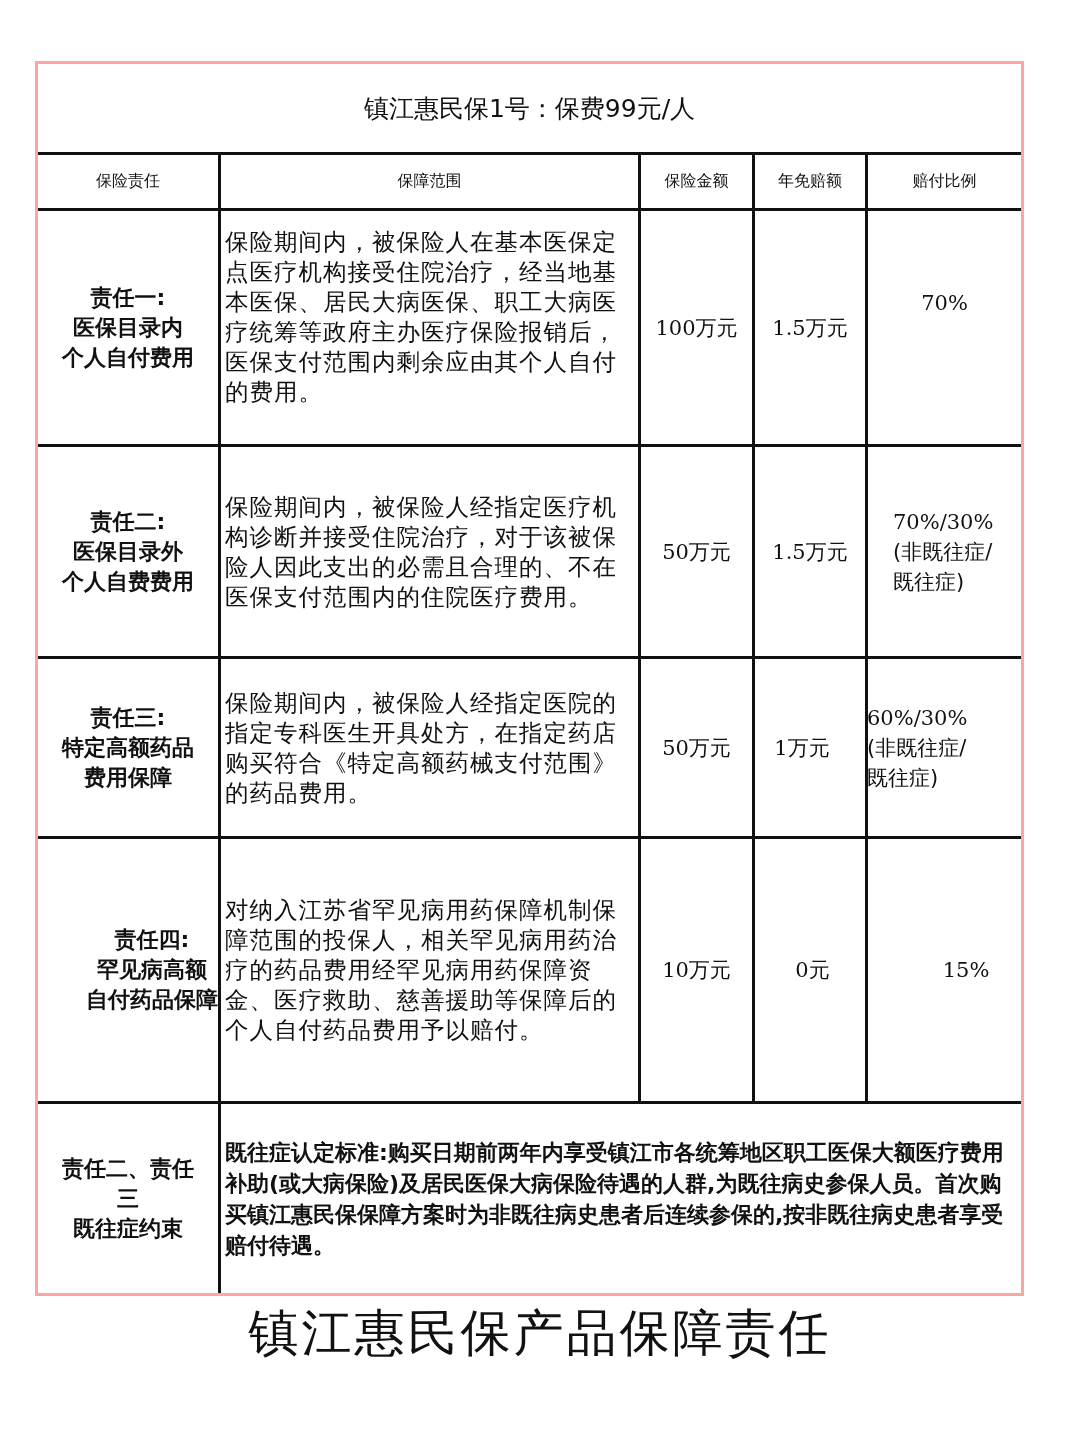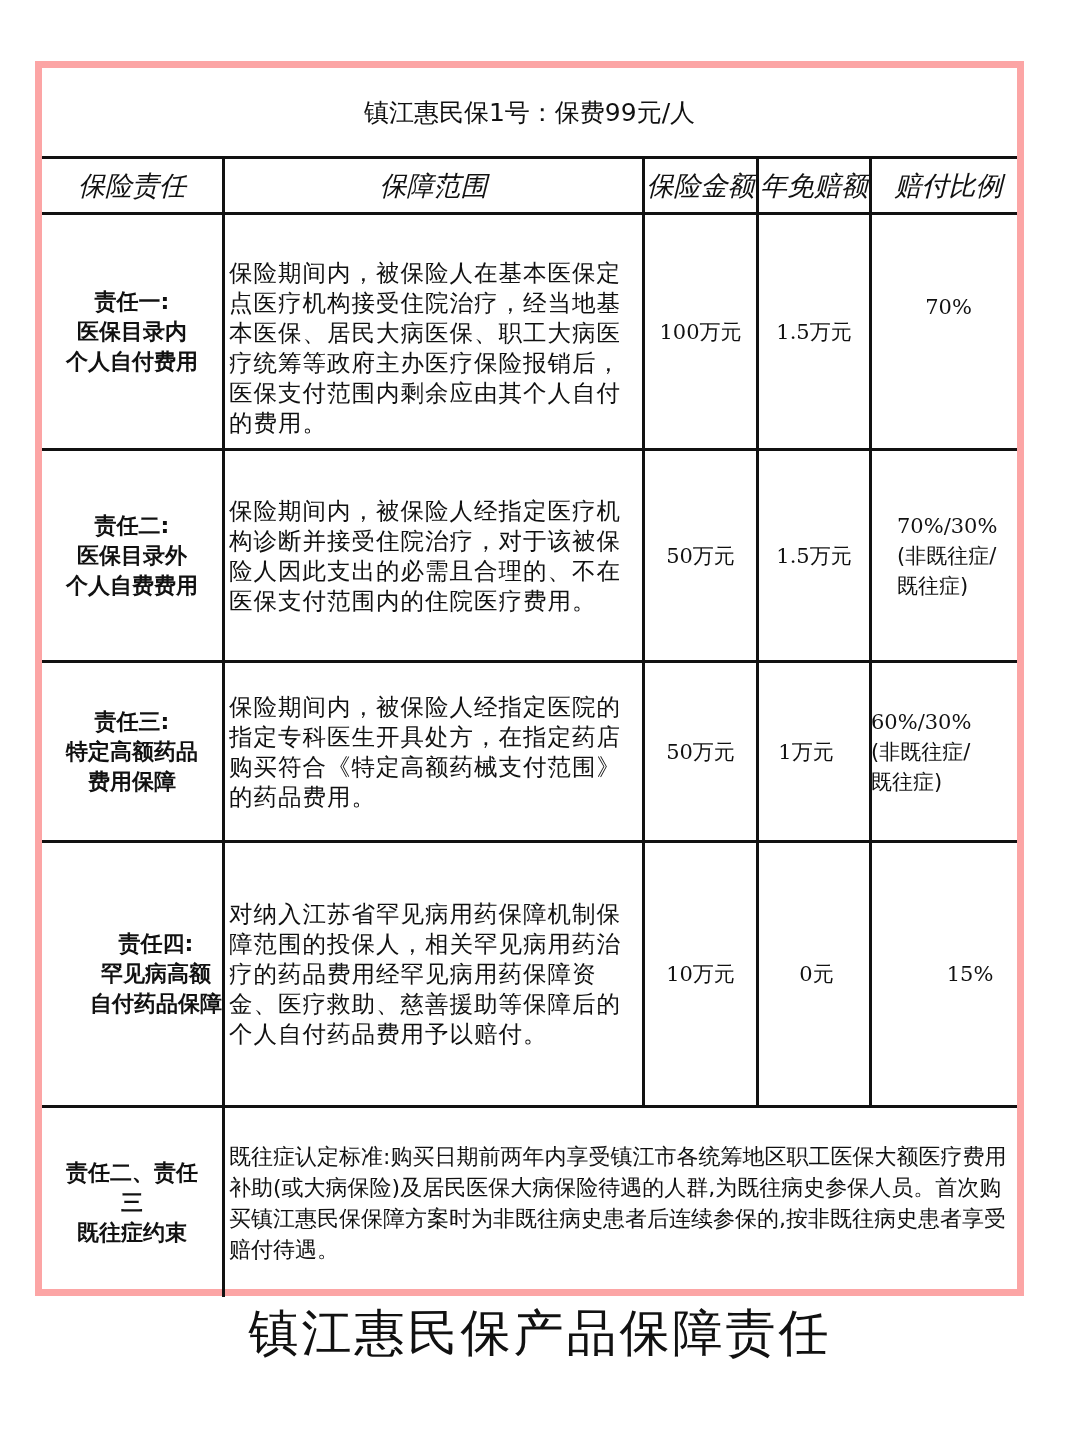--- a/index.html
+++ b/index.html
@@ -1,32 +1,32 @@
 <!DOCTYPE html>
 <html><head>
 <meta charset="utf-8">
 <style>
   html, body { margin:0; padding:0; background:#ffffff; }
   body { width:1080px; height:1440px; position:relative; overflow:hidden;
          font-family:"DejaVu Sans", "Liberation Sans", sans-serif; color:#111; }
   .tbl { position:absolute; left:35px; top:61px; width:989px; height:1235px;
-         border:7px solid #fca5a5; box-sizing:border-box; }
+         border:3px solid #fca5a5; box-sizing:border-box; }
   .title-row { position:absolute; left:0; top:0; right:0; height:88px;
                border-bottom:3px solid #111; display:flex; align-items:center; justify-content:center;
                font-size:25px; }
   .cell { position:absolute; box-sizing:border-box; display:flex; align-items:center; }
   .vline { position:absolute; width:3px; background:#111; }
   .hline { position:absolute; left:0; right:0; height:3px; background:#111; }
-  .hdr { justify-content:center; font-size:27px;font-style:italic; }
+  .hdr { justify-content:center; font-size:16px; }
   .resp { justify-content:center; text-align:center; font-weight:bold; font-size:22px; line-height:30px; }
   .scope { align-items:center; font-size:23.5px; line-height:30px; padding:0 4px 0 4px; letter-spacing:1px; }
   .num { justify-content:center; font-family:"DejaVu Serif","Liberation Serif",serif; font-size:21px; }
   .ratio { justify-content:flex-start; font-size:21px; line-height:30px; padding-left:25px; }
   .ratio .pct { font-family:"DejaVu Serif","Liberation Serif",serif; }
-  .note { font-size:22px; line-height:31px; padding:16px 4px; }
+  .note { font-size:22px; line-height:31px; padding:16px 4px;font-weight:bold; }
   .caption { position:absolute; left:0; width:1080px; top:1300px; text-align:center;
              font-size:50px; letter-spacing:3px; }
 </style>
 </head>
 <body>
 
 <div class="tbl">
   <div class="title-row">镇江惠民保1号：保费99元/人</div>
 
   <div class="vline" style="left:180px; top:88px; height:1141px;"></div>
@@ -46,21 +46,21 @@
   <div class="cell hdr" style="left:717px; top:91px; width:110px; height:53px;">年免赔额</div>
   <div class="cell hdr" style="left:830px; top:91px; width:153px; height:53px;">赔付比例</div>
 
   <div class="cell resp" style="left:0; top:147px; width:180px; height:233px;">
     <div>
         <div>责任一:</div>
         <div>医保目录内</div>
         <div>个人自付费用</div>
       </div>
   </div>
-  <div class="cell scope" style="left:183px; top:163px; width:417px; height:233px;border-radius:23px;">保险期间内，被保险人在基本医保定点医疗机构接受住院治疗，经当地基本医保、居民大病医保、职工大病医疗统筹等政府主办医疗保险报销后，医保支付范围内剩余应由其个人自付的费用。</div>
+  <div class="cell scope" style="left:183px; top:136px; width:417px; height:233px;border-radius:23px;">保险期间内，被保险人在基本医保定点医疗机构接受住院治疗，经当地基本医保、居民大病医保、职工大病医疗统筹等政府主办医疗保险报销后，医保支付范围内剩余应由其个人自付的费用。</div>
   <div class="cell num" style="left:603px; top:147px; width:111px; height:233px;">100万元</div>
   <div class="cell num" style="left:717px; top:147px; width:110px; height:233px;">1.5万元</div>
   <div class="cell num" style="left:830px; top:147px; width:153px; height:184px;">70%</div>
 
   <div class="cell resp" style="left:0; top:383px; width:180px; height:209px;">
     <div>
         <div>责任二:</div>
         <div>医保目录外</div>
         <div>个人自费费用</div>
       </div>

